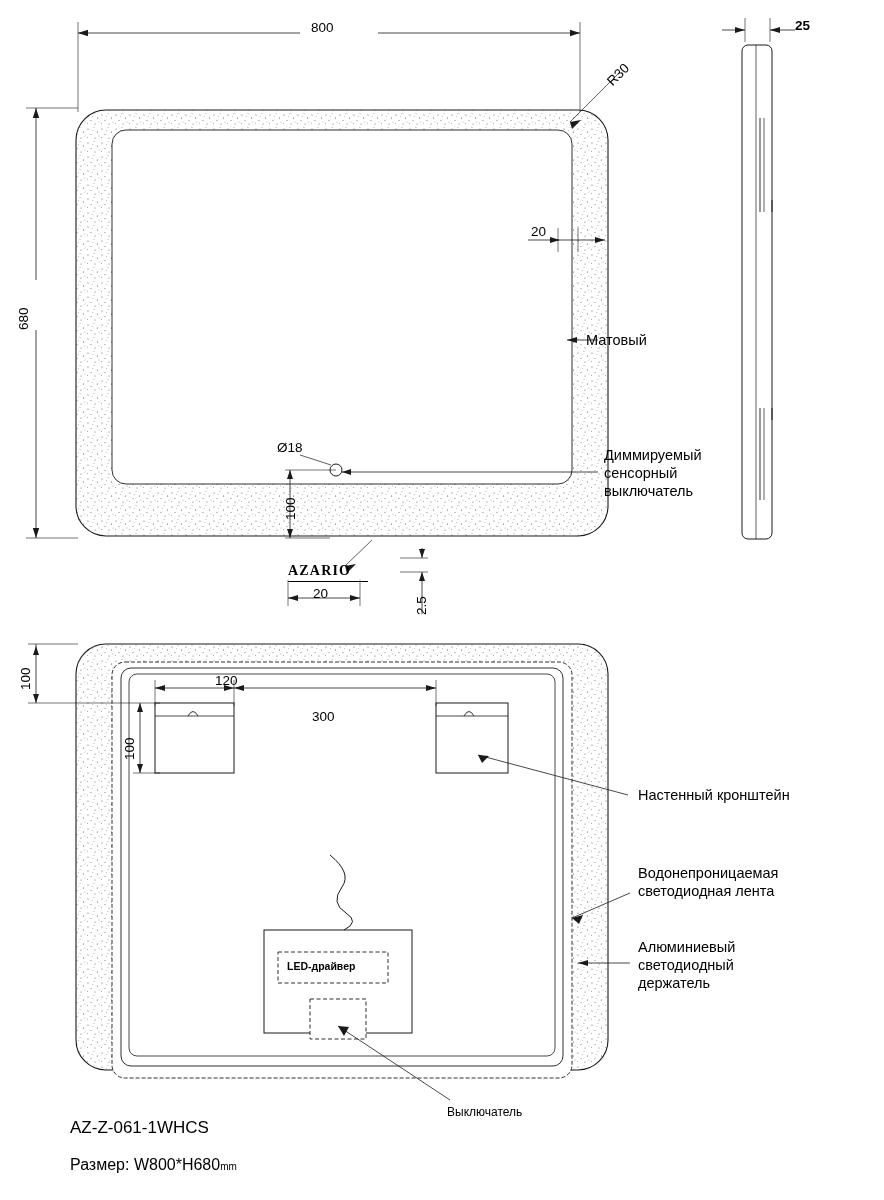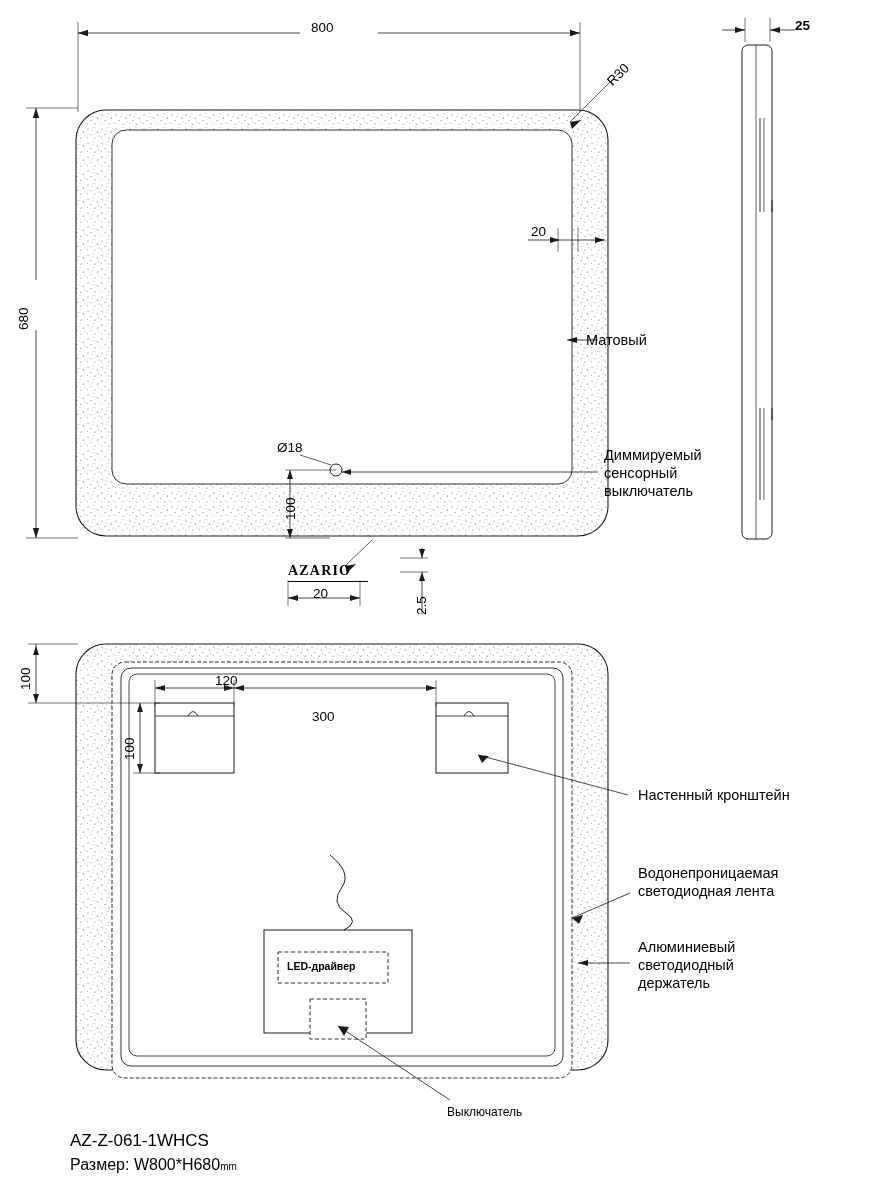--- a/index.html
+++ b/index.html
@@ -39,21 +39,21 @@
   .lbl.small { font-size: 10.5px; }
   .lbl.callout { font-size: 14.5px; }
   .lbl.rot90 {
     transform-origin: left top;
     transform: rotate(-90deg);
   }
   .lbl.rot45 {
     transform-origin: left top;
     transform: rotate(-45deg);
   }
-  .lbl.bottomtitle { font-size: 17px; margin-top: 13px; }
+  .lbl.bottomtitle { font-size: 17px; }
   .lbl.subtitle { font-size: 16px; }
   .sub { font-size: 10px; }
   .brand {
     position: absolute;
     font-family: "Liberation Serif", serif;
     font-size: 14px;
     letter-spacing: 1.2px;
     font-weight: bold;
     text-align: right;
   }

